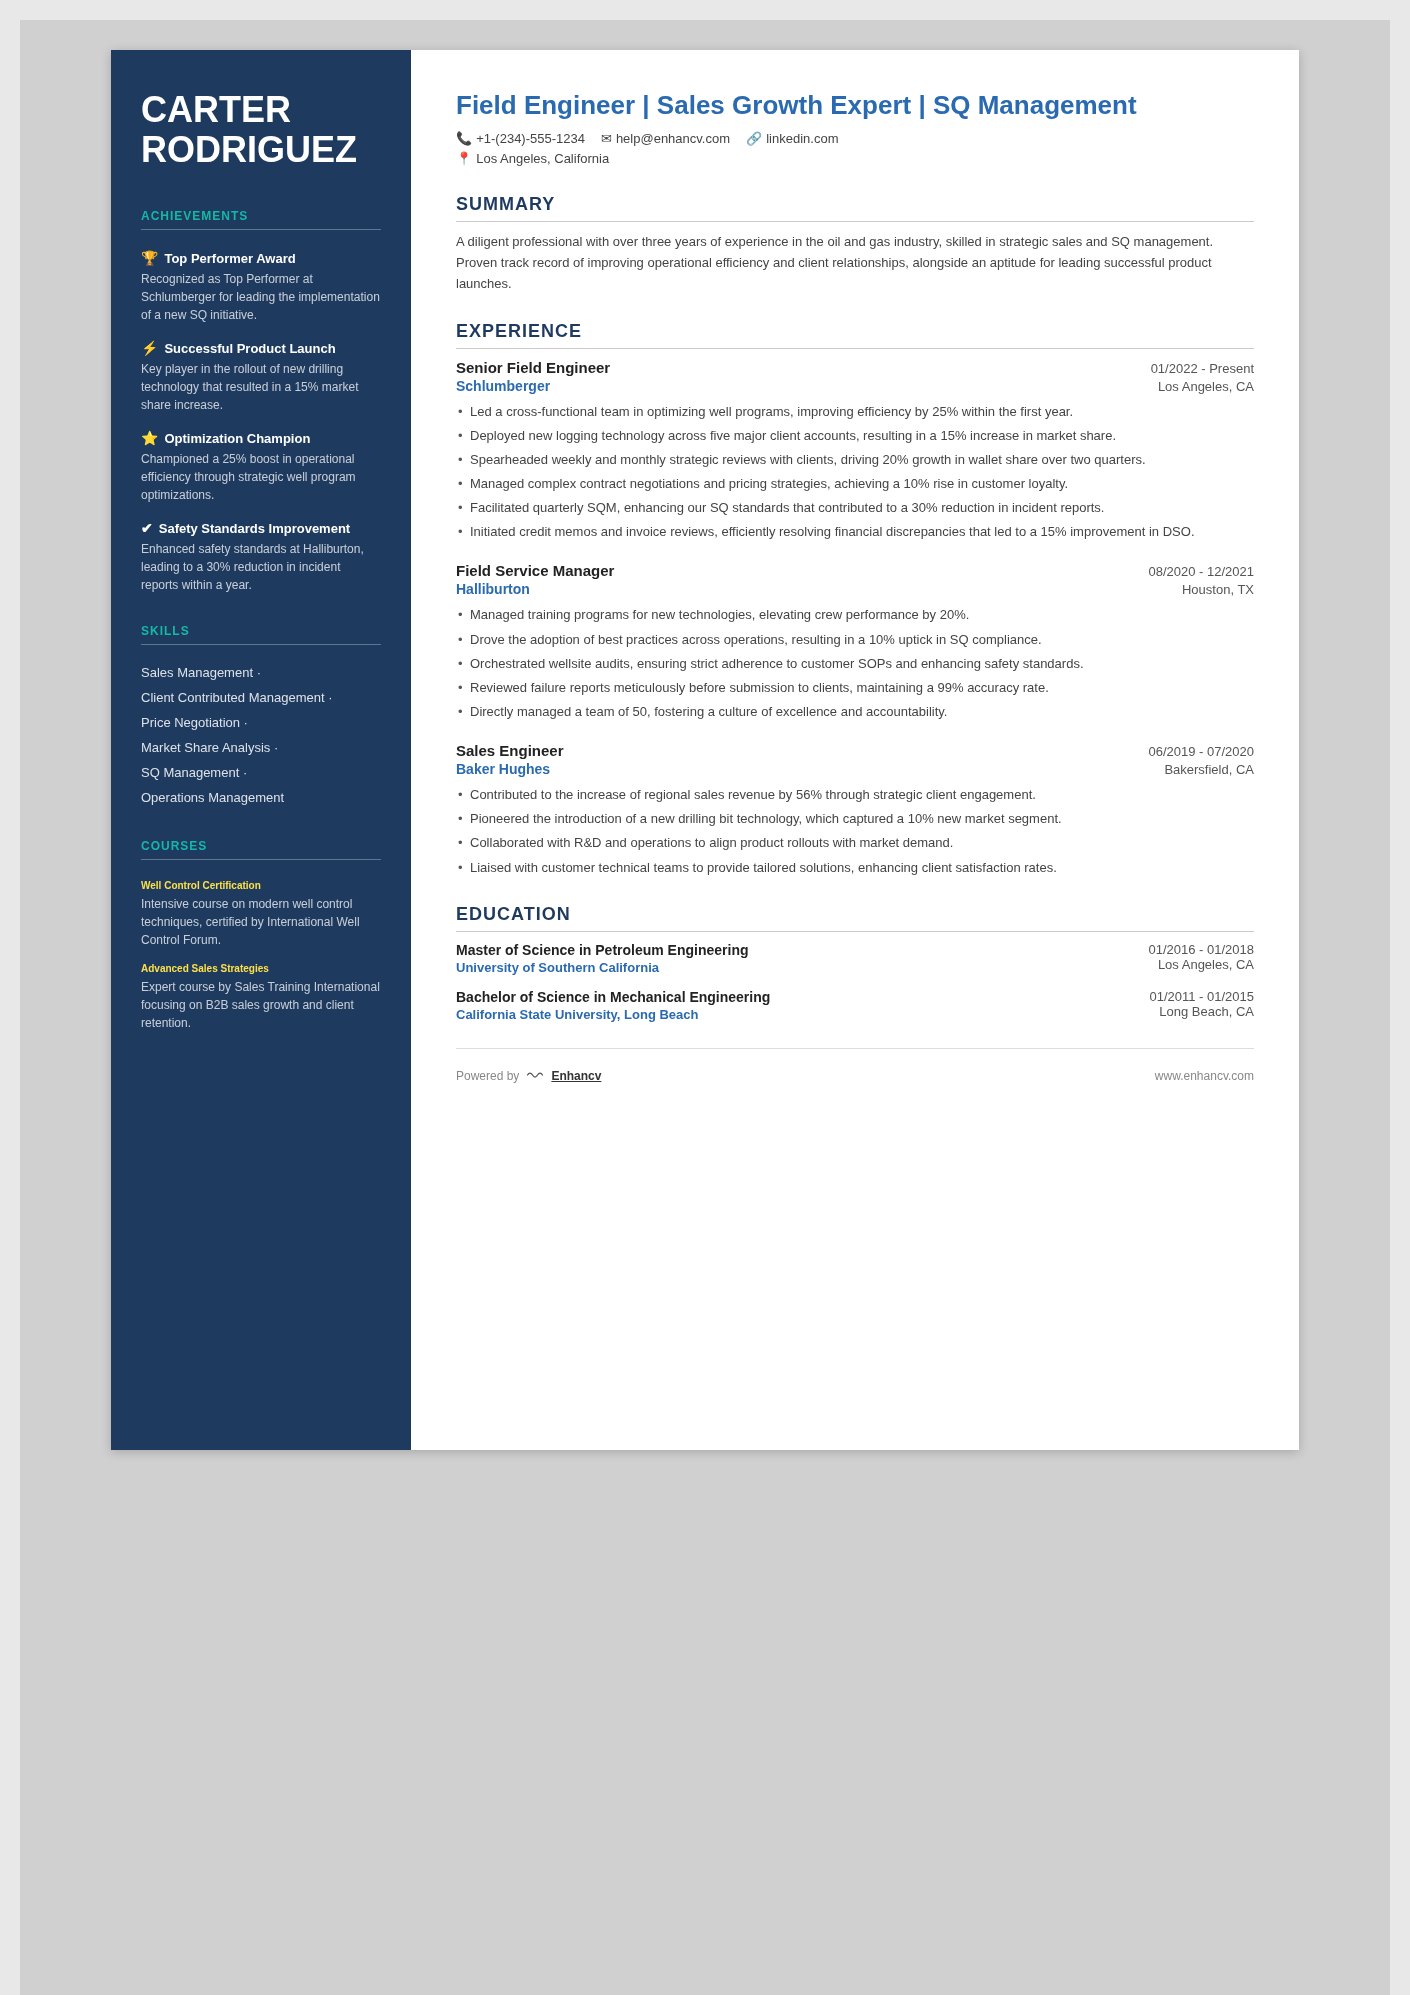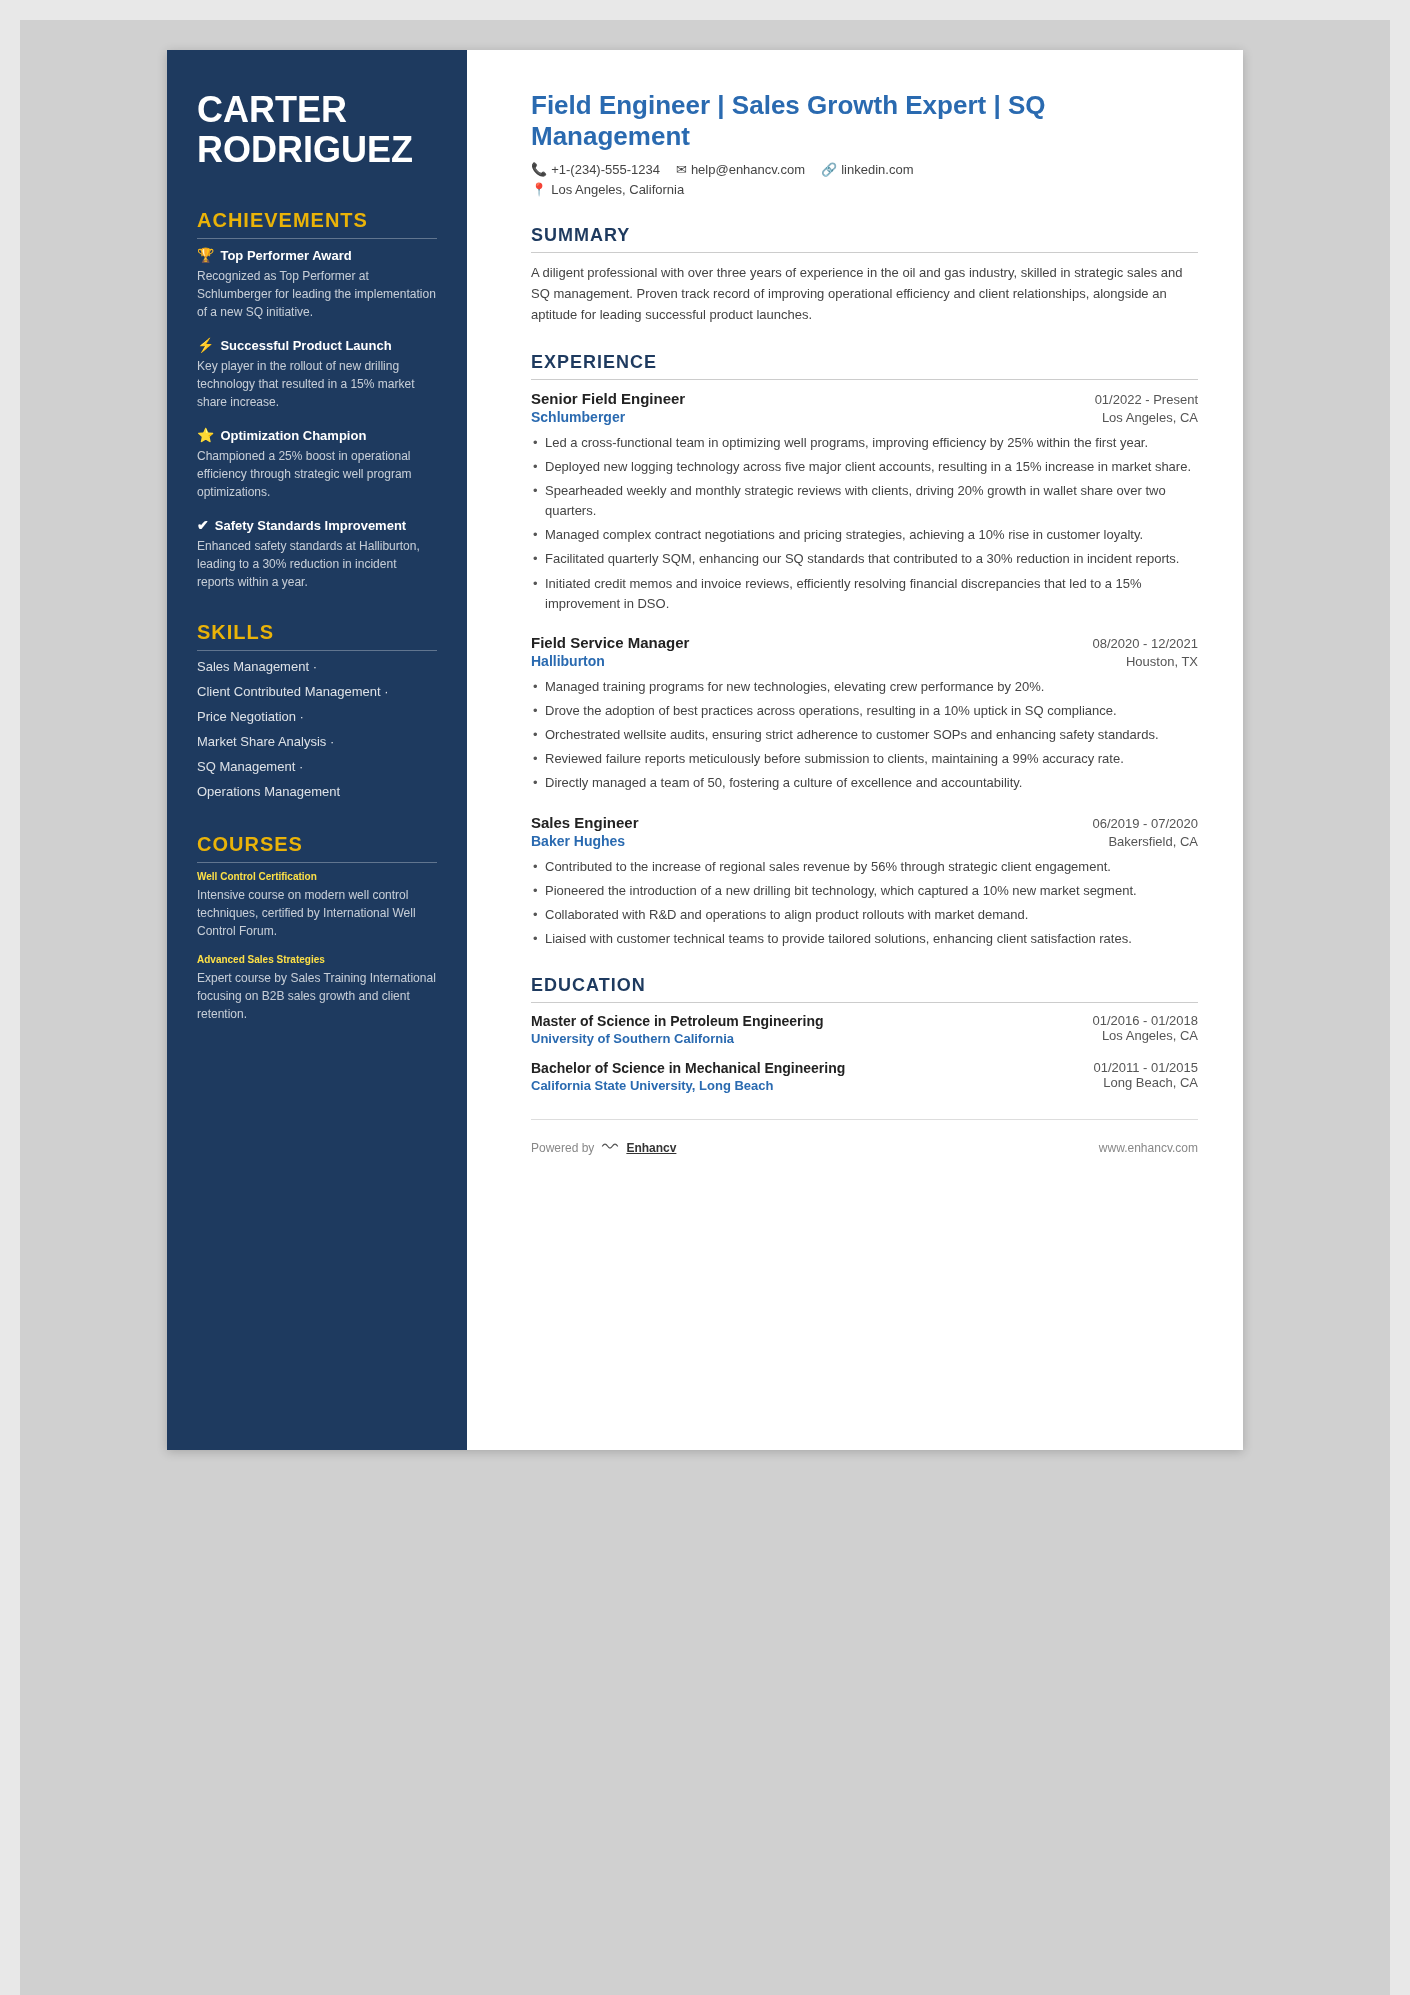--- a/index.html
+++ b/index.html
@@ -4,50 +4,49 @@
   <style>
     * { margin: 0; padding: 0; box-sizing: border-box; }
     body {
       font-family: 'Arial', sans-serif;
       background: #e8e8e8;
       display: flex;
       justify-content: center;
       padding: 20px;
     }
     .resume {
-      width: 1076px;
+      width: 1188px;
       background: #fff;
       display: flex;
       min-height: 1400px;
       box-shadow: 0 2px 10px rgba(0,0,0,0.2);
-      gap: 19px;
     }
     
     .sidebar {
       width: 300px;
       min-width: 300px;
       background: #1e3a5f;
       color: #fff;
       padding: 40px 30px;
     }
     .sidebar-name {
       font-size: 36px;
       font-weight: 700;
       color: #fff;
       line-height: 1.1;
       margin-bottom: 40px;
       text-transform: uppercase;
     }
     .sidebar-section-title {
-      font-size: 20px;
-      font-weight: 700;
-      color: #eab308;
+      font-size: 12px;
+      font-weight: 700;
+      color: #14b8a6;
       text-transform: uppercase;
       letter-spacing: 1px;
-      margin-bottom: 8px;
+      margin-bottom: 20px;
       padding-bottom: 6px;
       border-bottom: 1px solid rgba(255,255,255,0.3);
     }
     .sidebar-section {
       margin-bottom: 30px;
     }
     .achievement-item {
       margin-bottom: 16px;
     }
     .achievement-title {

